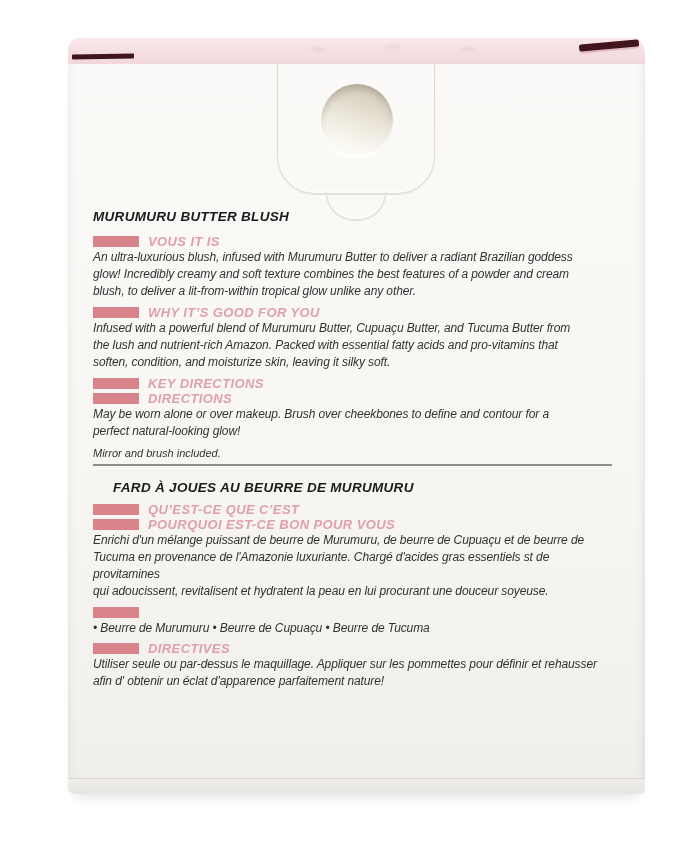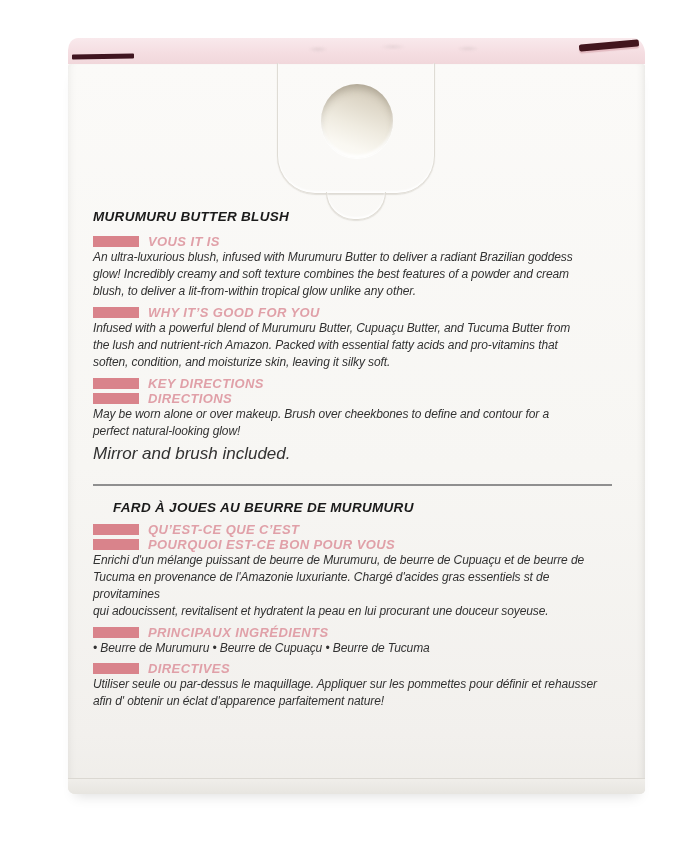--- a/index.html
+++ b/index.html
@@ -80,21 +80,21 @@
   }
   .title.fr{margin-bottom:7px;padding-left:20px;}
   .sec-head{display:flex;align-items:center;height:15px;margin:0;}
   .bar{width:46px;height:11px;background:#d9838b;margin-right:9px;flex:0 0 auto;}
   .sec-label{font-size:13px;font-weight:bold;color:#e0a0a8;letter-spacing:0.4px;line-height:15px;}
   .body{
     margin:0 0 5px;font-size:12px;line-height:17px;color:#323232;
     white-space:pre-line;letter-spacing:-0.1px;
   }
   .body.bullets{margin-bottom:4px;}
-  .note{margin:2px 0 22px;font-size:17px;line-height:17px;color:#323232;}
+  .note{margin:2px 0 2px;font-size:11px;line-height:17px;color:#323232;}
   .divider{border:none;border-top:2px solid #8f8f8f;margin:0 0 15px;width:100%;}
 </style>
 </head>
 <body>
 
 <div class="scene">
   <div class="box">
 
     <div class="lid">
       <div class="lid-emboss"></div>
@@ -154,21 +154,20 @@
         <div class="sec-head">
           <span class="bar"></span>
           <span class="sec-label">POURQUOI EST-CE BON POUR VOUS</span>
         </div>
         <p class="body">Enrichi d'un mélange puissant de beurre de Murumuru, de beurre de Cupuaçu et de beurre de
 Tucuma en provenance de l'Amazonie luxuriante. Chargé d'acides gras essentiels st de provitamines
 qui adoucissent, revitalisent et hydratent la peau en lui procurant une douceur soyeuse.</p>
 
         <div class="sec-head">
           <span class="bar"></span>
-          <span class="sec-label">PRINCIPAUX INGRÉDIENTS</span>
         </div>
         <p class="body bullets">• Beurre de Murumuru • Beurre de Cupuaçu • Beurre de Tucuma</p>
 
         <div class="sec-head">
           <span class="bar"></span>
           <span class="sec-label">DIRECTIVES</span>
         </div>
         <p class="body">Utiliser seule ou par-dessus le maquillage. Appliquer sur les pommettes pour définir et rehausser
 afin d' obtenir un éclat d'apparence parfaitement nature!</p>
 

